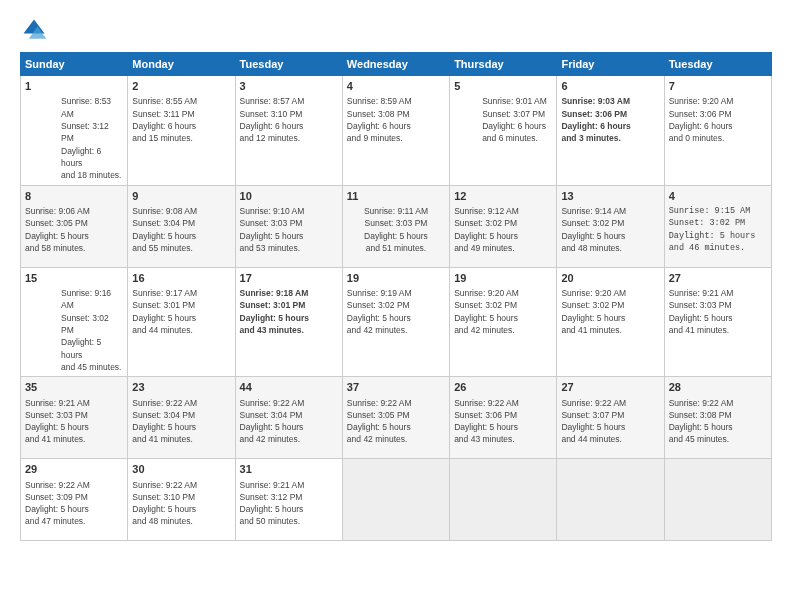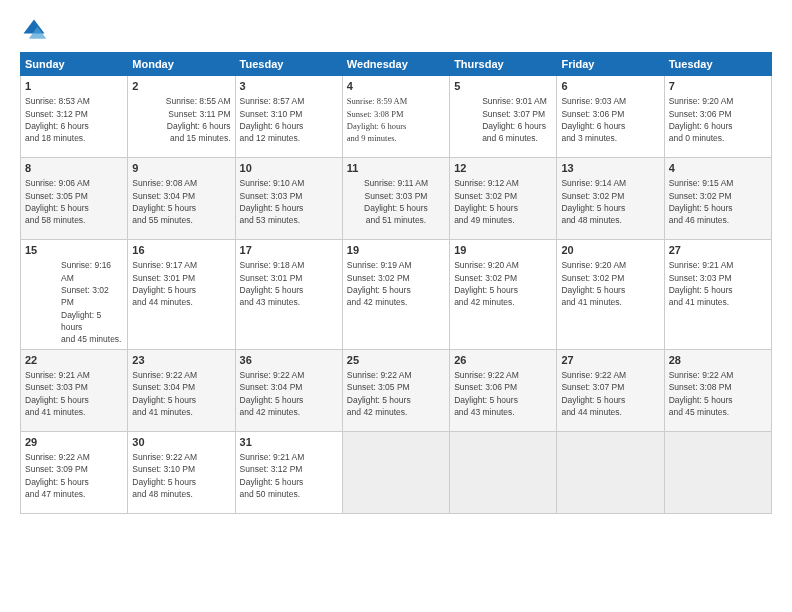--- a/index.html
+++ b/index.html
@@ -126,56 +126,56 @@
           <th>Wednesday</th>
           <th>Thursday</th>
           <th>Friday</th>
           <th>Tuesday</th>
         </tr>
     </thead>
     <tbody id="calendar-body">
     <tr>
           <td>
             <span class="day-num">1</span>
-            <div class="day-info" style="white-space: pre-line;">Sunrise: 8:53 AM
+            <div class="day-info" style="white-space: pre-line; margin-left: 36px;">Sunrise: 8:53 AM
 Sunset: 3:12 PM
 Daylight: 6 hours
 and 18 minutes.</div>
           </td>
           <td>
             <span class="day-num">2</span>
-            <div class="day-info" style="white-space: pre-line; text-align: right;">Sunrise: 8:55 AM
+            <div class="day-info" style="white-space: pre-line;">Sunrise: 8:55 AM
 Sunset: 3:11 PM
 Daylight: 6 hours
 and 15 minutes.</div>
           </td>
           <td>
             <span class="day-num">3</span>
             <div class="day-info" style="white-space: pre-line;">Sunrise: 8:57 AM
 Sunset: 3:10 PM
 Daylight: 6 hours
 and 12 minutes.</div>
           </td>
           <td>
             <span class="day-num">4</span>
-            <div class="day-info" style="white-space: pre-line; font-family: Liberation Serif, serif;">Sunrise: 8:59 AM
+            <div class="day-info" style="white-space: pre-line;">Sunrise: 8:59 AM
 Sunset: 3:08 PM
 Daylight: 6 hours
 and 9 minutes.</div>
           </td>
           <td>
             <span class="day-num">5</span>
             <div class="day-info" style="white-space: pre-line; margin-left: 28px;">Sunrise: 9:01 AM
 Sunset: 3:07 PM
 Daylight: 6 hours
 and 6 minutes.</div>
           </td>
           <td>
             <span class="day-num">6</span>
-            <div class="day-info" style="white-space: pre-line;">Sunrise: 9:03 AM
+            <div class="day-info" style="white-space: pre-line; font-weight: bold;">Sunrise: 9:03 AM
 Sunset: 3:06 PM
 Daylight: 6 hours
 and 3 minutes.</div>
           </td>
           <td>
             <span class="day-num">7</span>
             <div class="day-info" style="white-space: pre-line;">Sunrise: 9:20 AM
 Sunset: 3:06 PM
 Daylight: 6 hours
 and 0 minutes.</div>
@@ -219,21 +219,21 @@
           </td>
           <td>
             <span class="day-num">13</span>
             <div class="day-info" style="white-space: pre-line;">Sunrise: 9:14 AM
 Sunset: 3:02 PM
 Daylight: 5 hours
 and 48 minutes.</div>
           </td>
           <td>
             <span class="day-num">4</span>
-            <div class="day-info" style="white-space: pre-line;">Sunrise: 9:15 AM
+            <div class="day-info" style="white-space: pre-line; font-family: Liberation Mono, monospace;">Sunrise: 9:15 AM
 Sunset: 3:02 PM
 Daylight: 5 hours
 and 46 minutes.</div>
           </td>
         </tr>
         <tr>
           <td>
             <span class="day-num">15</span>
             <div class="day-info" style="white-space: pre-line; margin-left: 36px;">Sunrise: 9:16 AM
 Sunset: 3:02 PM
@@ -242,21 +242,21 @@
           </td>
           <td>
             <span class="day-num">16</span>
             <div class="day-info" style="white-space: pre-line;">Sunrise: 9:17 AM
 Sunset: 3:01 PM
 Daylight: 5 hours
 and 44 minutes.</div>
           </td>
           <td>
             <span class="day-num">17</span>
-            <div class="day-info" style="white-space: pre-line;">Sunrise: 9:18 AM
+            <div class="day-info" style="white-space: pre-line; font-weight: bold;">Sunrise: 9:18 AM
 Sunset: 3:01 PM
 Daylight: 5 hours
 and 43 minutes.</div>
           </td>
           <td>
             <span class="day-num">19</span>
             <div class="day-info" style="white-space: pre-line;">Sunrise: 9:19 AM
 Sunset: 3:02 PM
 Daylight: 5 hours
 and 42 minutes.</div>
@@ -278,42 +278,42 @@
           <td>
             <span class="day-num">27</span>
             <div class="day-info" style="white-space: pre-line;">Sunrise: 9:21 AM
 Sunset: 3:03 PM
 Daylight: 5 hours
 and 41 minutes.</div>
           </td>
         </tr>
         <tr>
           <td>
-            <span class="day-num">22</span>
+            <span class="day-num">35</span>
             <div class="day-info" style="white-space: pre-line;">Sunrise: 9:21 AM
 Sunset: 3:03 PM
 Daylight: 5 hours
 and 41 minutes.</div>
           </td>
           <td>
             <span class="day-num">23</span>
             <div class="day-info" style="white-space: pre-line;">Sunrise: 9:22 AM
 Sunset: 3:04 PM
 Daylight: 5 hours
 and 41 minutes.</div>
           </td>
           <td>
-            <span class="day-num">36</span>
+            <span class="day-num">44</span>
             <div class="day-info" style="white-space: pre-line;">Sunrise: 9:22 AM
 Sunset: 3:04 PM
 Daylight: 5 hours
 and 42 minutes.</div>
           </td>
           <td>
-            <span class="day-num">25</span>
+            <span class="day-num">37</span>
             <div class="day-info" style="white-space: pre-line;">Sunrise: 9:22 AM
 Sunset: 3:05 PM
 Daylight: 5 hours
 and 42 minutes.</div>
           </td>
           <td>
             <span class="day-num">26</span>
             <div class="day-info" style="white-space: pre-line;">Sunrise: 9:22 AM
 Sunset: 3:06 PM
 Daylight: 5 hours

